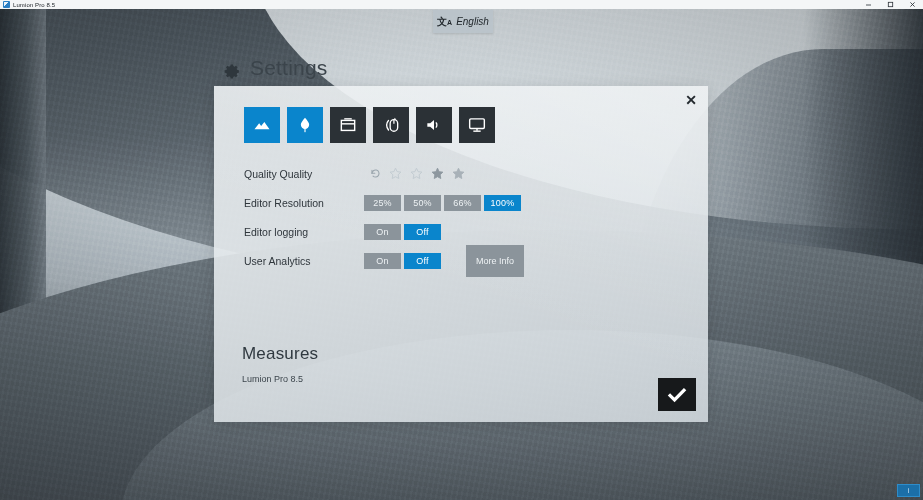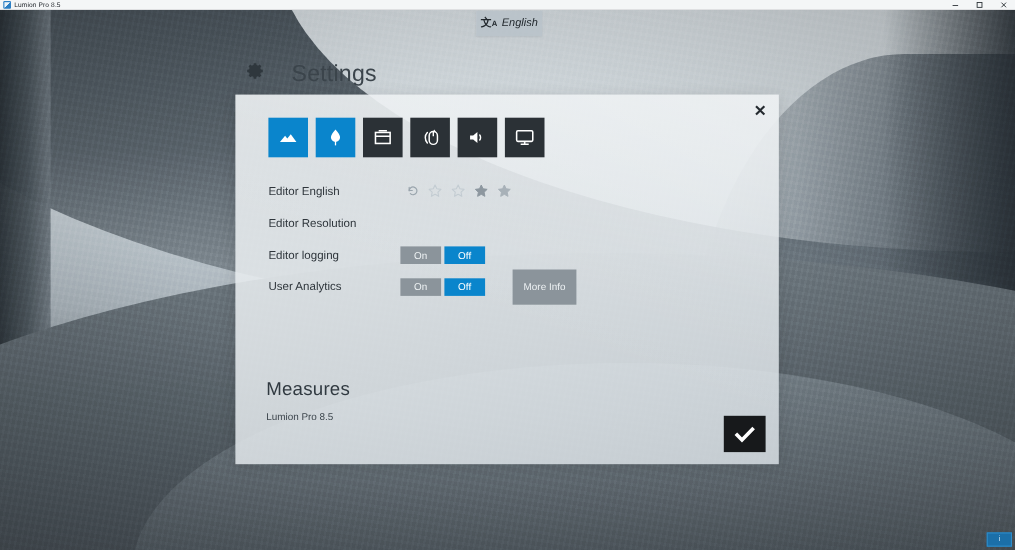--- a/index.html
+++ b/index.html
@@ -123,21 +123,21 @@
     z-index: 30;
     box-shadow: 0 1px 2px rgba(0,0,0,.12);
   }
   .lang-icon { font-size: 10px; color: #22282d; line-height: 1; font-weight: bold; }
   .lang-icon .sub { font-size: 7px; }
   .lang-label { font-size: 10px; color: #22282d; font-style: italic; }
 
   
   .settings-head {
     position: absolute; left: 224px; top: 56px;
-    display: flex; align-items: flex-start; gap: 24px;
+    display: flex; align-items: flex-end; gap: 9px;
     z-index: 25;
   }
   .gear { width: 17px; height: 17px; display: block; }
   .settings-title {
     font-size: 21px; color: #3b444b; letter-spacing: .2px;
   }
 
   
   .panel {
     position: absolute; left: 214px; top: 86px;
@@ -344,21 +344,21 @@
           <line x1="12" y1="16.2" x2="12" y2="19" stroke="#ffffff" stroke-width="1.7"></line>
           <line x1="7.6" y1="19.4" x2="16.4" y2="19.4" stroke="#ffffff" stroke-width="1.7"></line>
         </svg>
       </div>
 
     </div>
 
     <div class="rows">
 
       <div class="row">
-        <div class="row-label">Editor English</div>
+        <div class="row-label">Quality Quality</div>
         <div class="row-ctrl">
           <div class="reset-btn">
             <svg width="13" height="13" viewBox="0 0 24 24">
               <path d="M5.5 12a6.5 6.5 0 1 1 2 4.7" fill="none" stroke="#9aa5ad" stroke-width="2" stroke-linecap="round"></path>
               <path d="M5.5 6.2v5.2h5.2" fill="none" stroke="#9aa5ad" stroke-width="2" stroke-linecap="round" stroke-linejoin="round"></path>
             </svg>
           </div>
           <div class="stars">
             <svg class="star" viewBox="0 0 24 24">
               <path d="M12 3.5l2.6 5.5 6 .8-4.4 4.2 1.1 6-5.3-2.9-5.3 2.9 1.1-6L3.4 9.8l6-.8z" fill="none" stroke="#c3ccd2" stroke-width="1.6" stroke-linejoin="round"></path>
@@ -371,20 +371,26 @@
             </svg>
             <svg class="star" viewBox="0 0 24 24">
               <path d="M12 3.5l2.6 5.5 6 .8-4.4 4.2 1.1 6-5.3-2.9-5.3 2.9 1.1-6L3.4 9.8l6-.8z" fill="#a8b1b8" stroke="#a8b1b8" stroke-width="1.4" stroke-linejoin="round"></path>
             </svg>
           </div>
         </div>
       </div>
 
       <div class="row">
         <div class="row-label">Editor Resolution</div>
+        <div class="row-ctrl">
+          <div class="seg">25%</div>
+          <div class="seg">50%</div>
+          <div class="seg">66%</div>
+          <div class="seg sel">100%</div>
+        </div>
       </div>
 
 
       <div class="row">
         <div class="row-label">Editor logging</div>
         <div class="row-ctrl">
           <div class="seg">On</div>
           <div class="seg sel">Off</div>
         </div>
       </div>

